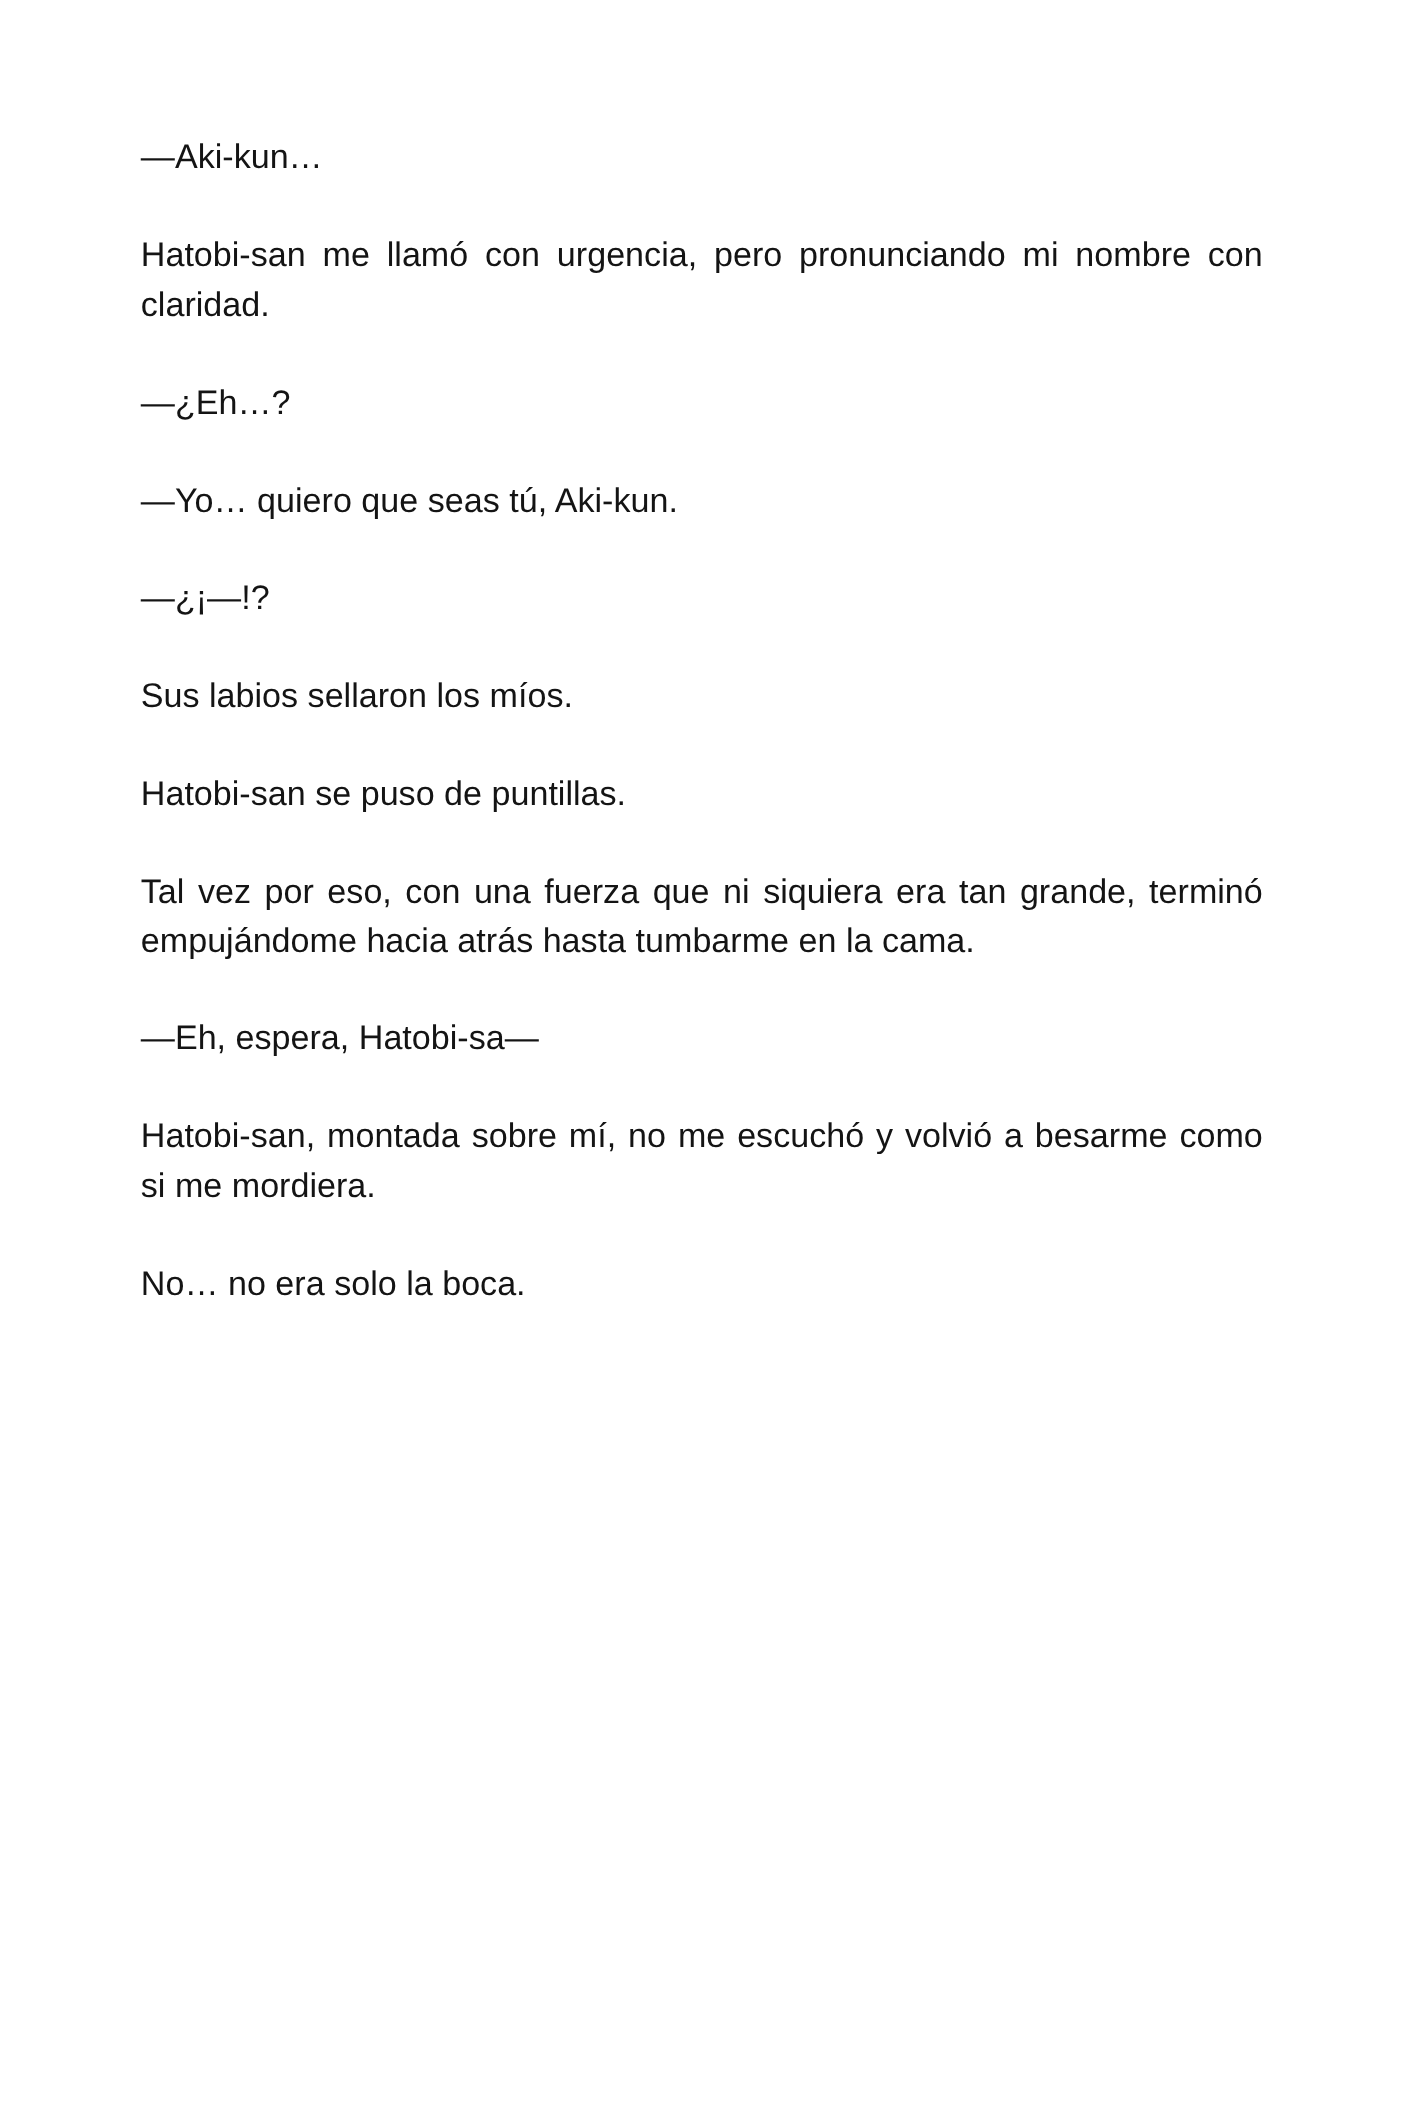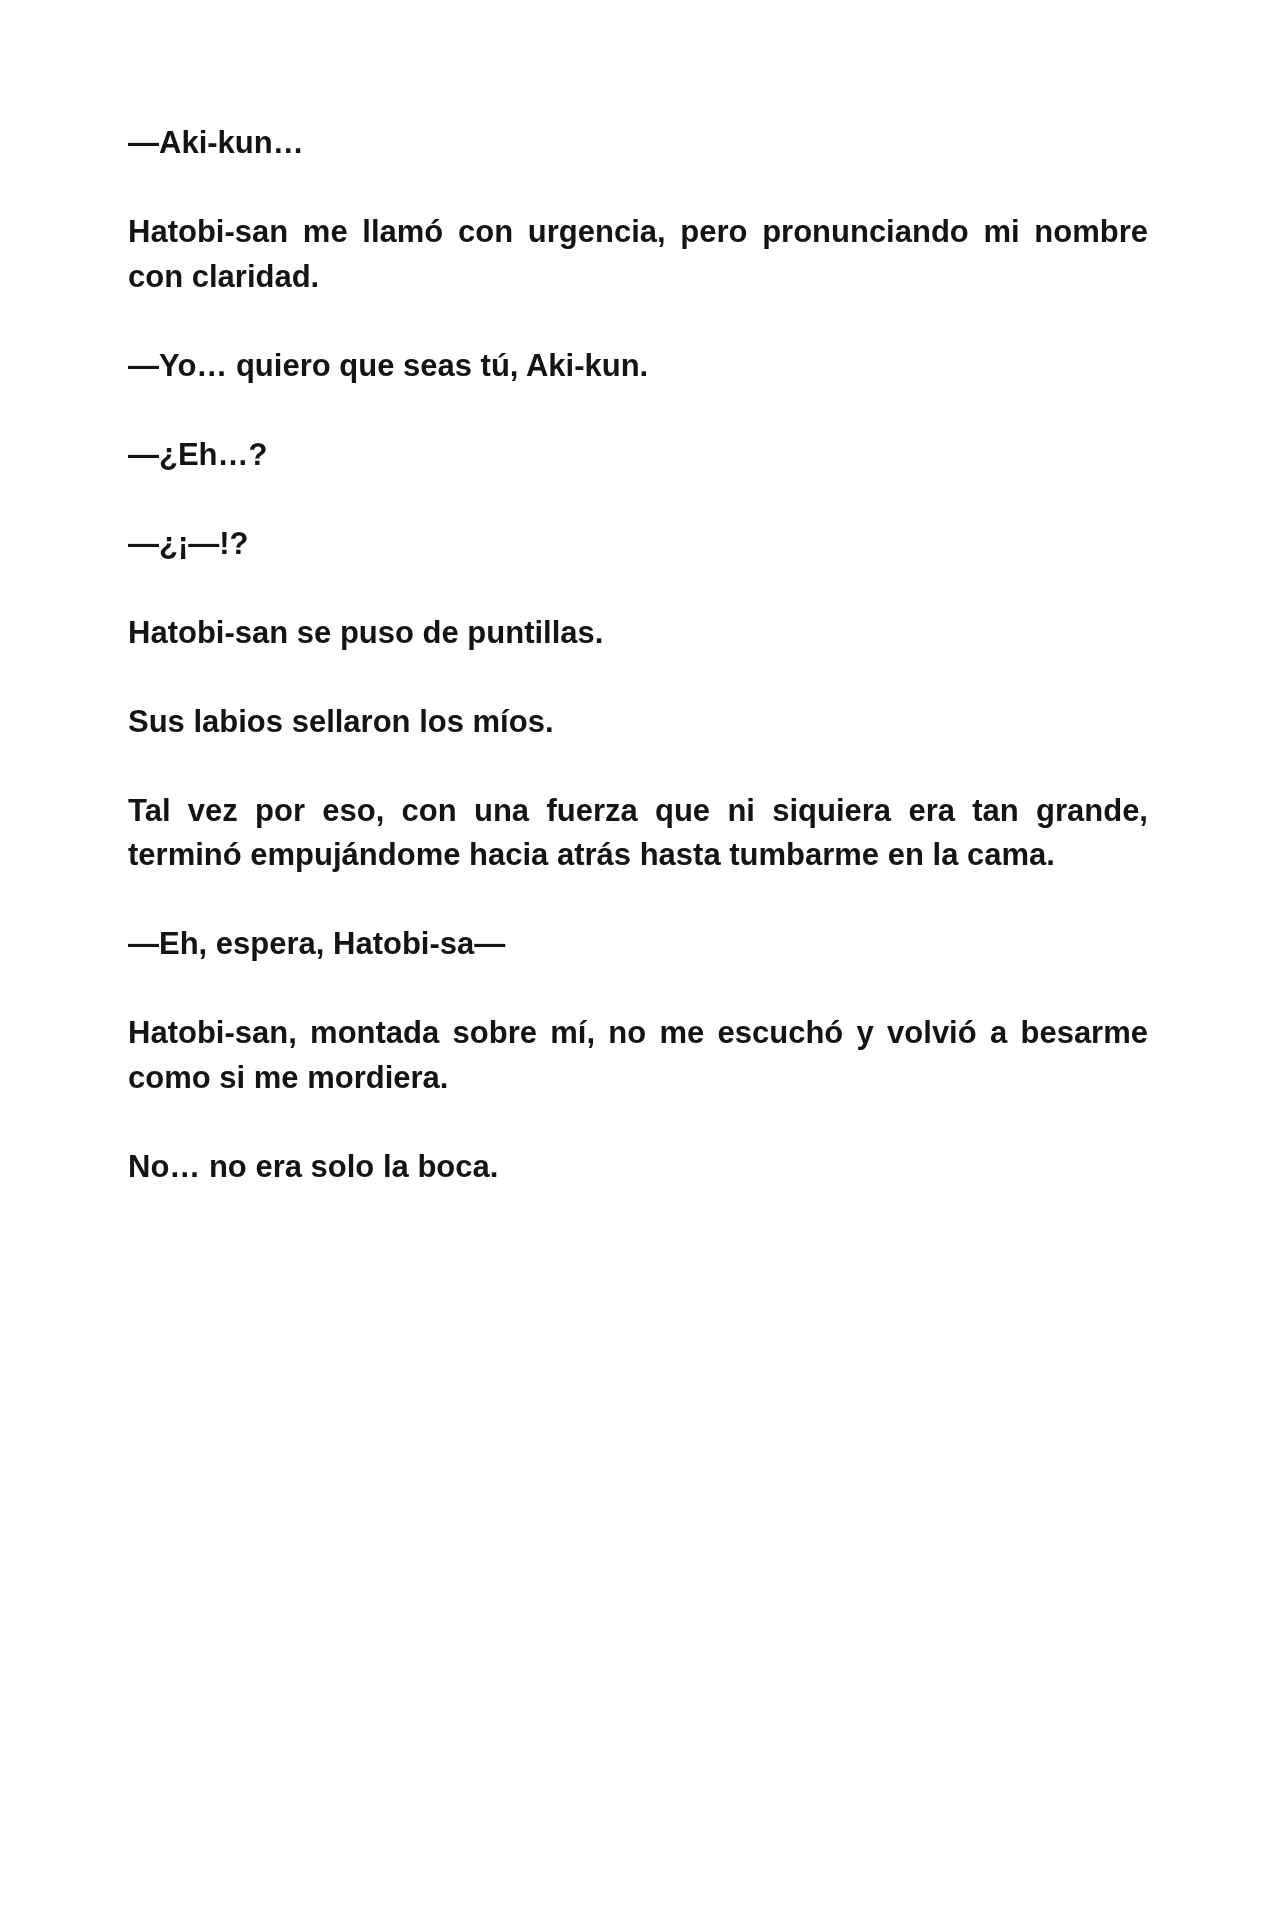--- a/index.html
+++ b/index.html
@@ -20,34 +20,33 @@
       width: 1020px;
       font-family: "Liberation Sans", sans-serif;
       font-size: 31px;
       line-height: 44.5px;
       color: #141414;
       text-align: justify;
     }
     .page p {
       margin: 0 0 44.5px 0;
       padding: 0;
-      font-weight: bold;
     }
     .page p:last-child {
       margin-bottom: 12px;
     }
   </style>
 </head>
 <body>
 
 <div class="page">
   <p>—Aki-kun…</p>
   <p>Hatobi-san me llamó con urgencia, pero pronunciando mi nombre con claridad.</p>
+  <p>—¿Eh…?</p>
   <p>—Yo… quiero que seas tú, Aki-kun.</p>
-  <p>—¿Eh…?</p>
   <p>—¿¡—!?</p>
+  <p>Sus labios sellaron los míos.</p>
   <p>Hatobi-san se puso de puntillas.</p>
-  <p>Sus labios sellaron los míos.</p>
   <p>Tal vez por eso, con una fuerza que ni siquiera era tan grande, terminó empujándome hacia atrás hasta tumbarme en la cama.</p>
   <p>—Eh, espera, Hatobi-sa—</p>
   <p>Hatobi-san, montada sobre mí, no me escuchó y volvió a besarme como si me mordiera.</p>
   <p>No… no era solo la boca.</p>
 </div>
 
 </body></html>

